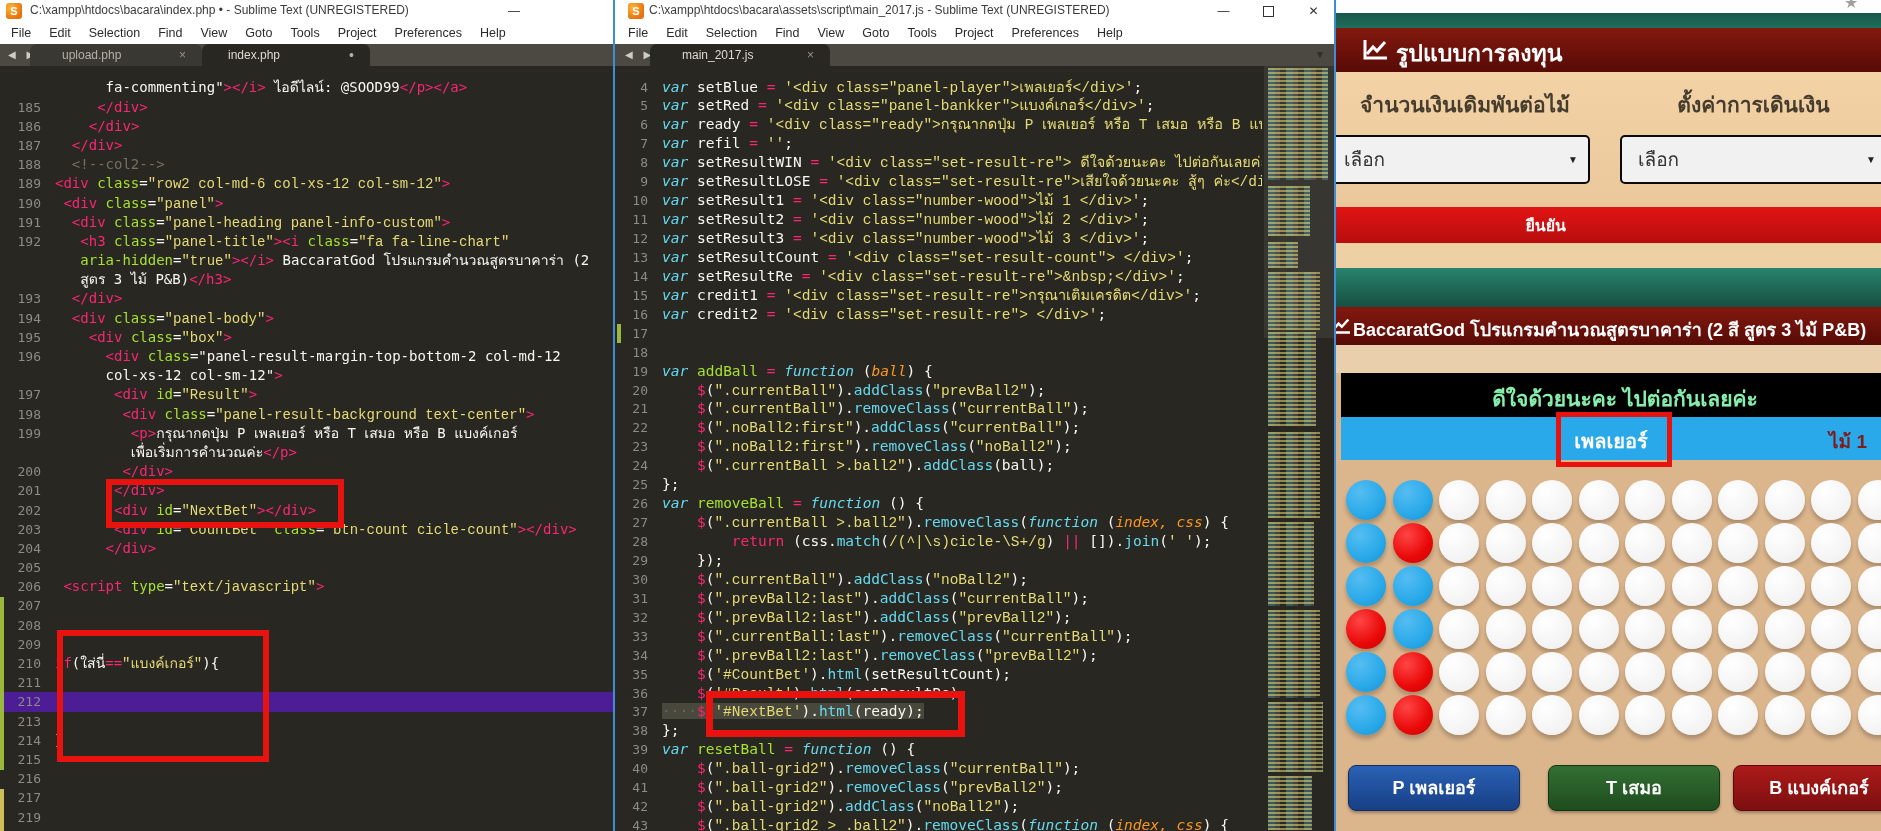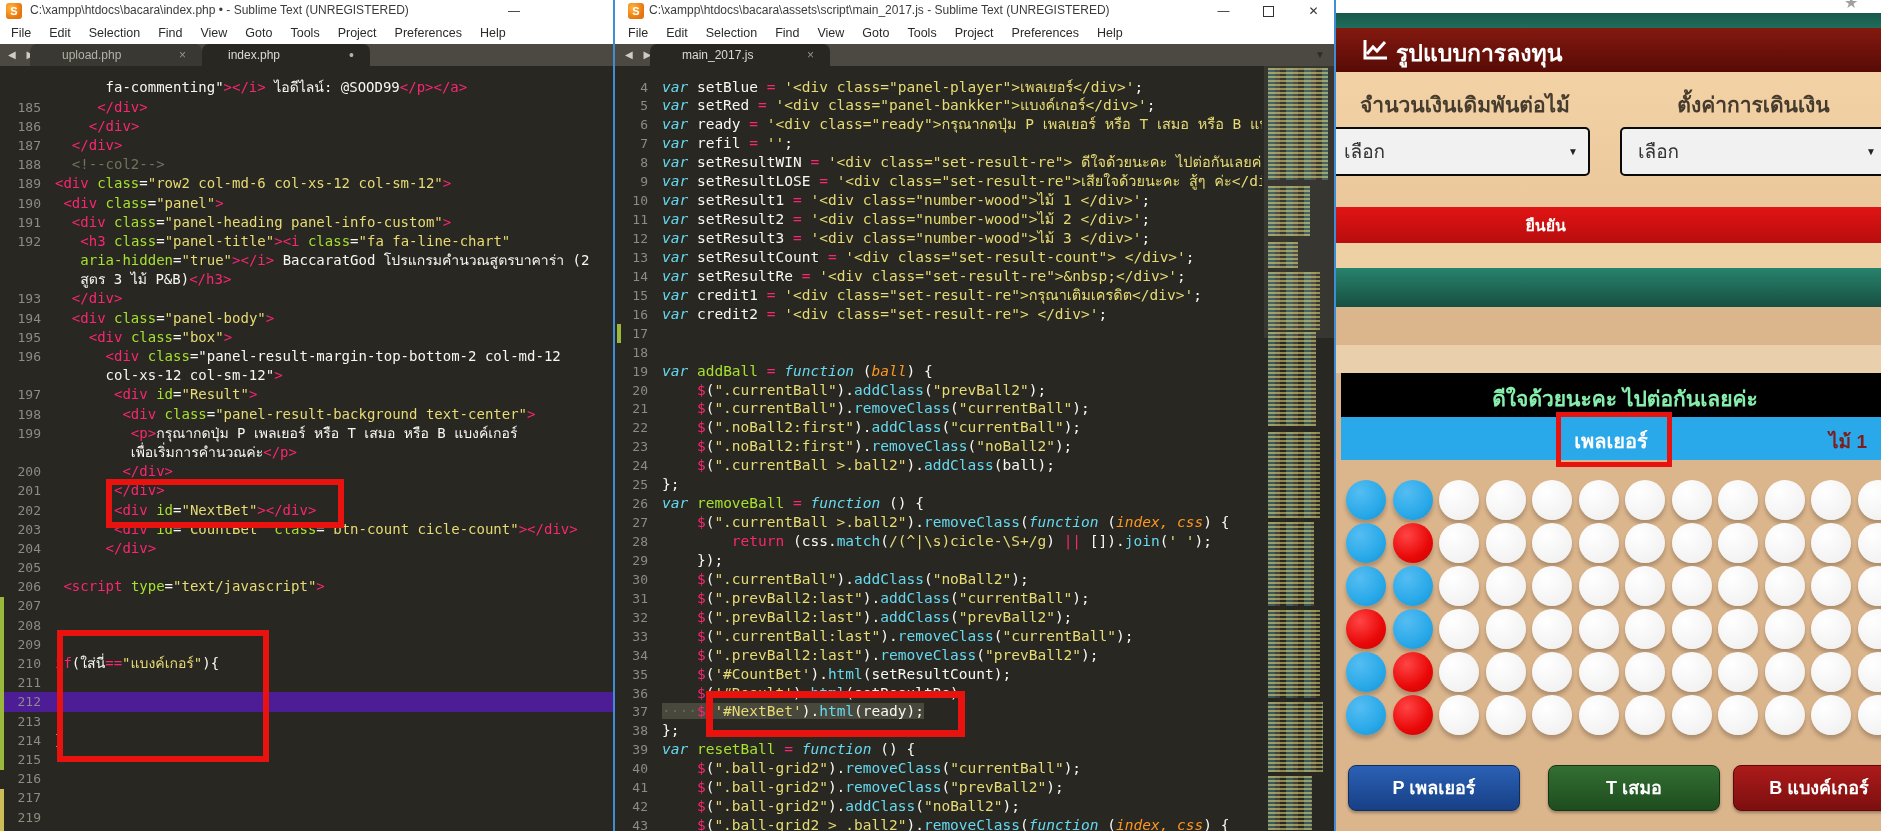--- a/index.html
+++ b/index.html
@@ -32,21 +32,21 @@
 
   .editor{position:absolute;background:#282722;overflow:hidden;
           font-family:"DejaVu Sans Mono", monospace;}
   .crow{white-space:pre;position:relative;}
   .gut{display:inline-block;text-align:right;color:#8c8c84;}
   .code{display:inline-block;white-space:pre;}
   .curline{background:#4c1d95;}
   .selbg{background:#49483d;}
   .ws{color:#6a675a;}
   
-  .tkpk{color:#f92672;} .tkst{color:#e6db74;} .tkcy{color:#66d9ef;font-style:italic;}
+  .tkpk{color:#f92672;} .tkst{color:#e6db74;font-family:Liberation Mono, monospace;} .tkcy{color:#66d9ef;font-style:italic;}
   .tkcy2{color:#66d9ef;} .tkgn{color:#a6e22e;} .tkor{color:#fd971f;font-style:italic;}
   .tkgy{color:#75715e;}
   #left-editor{font-size:14px;color:#f8f8f2;}
   #left-editor .crow{height:19.2px;line-height:19.2px;}
   #left-editor .gut{width:41px;padding-right:14px;font-size:13px;}
   #middle-editor{font-size:14.5px;color:#f8f8f2;}
   #middle-editor .crow{height:18.95px;line-height:18.95px;}
   #middle-editor .gut{width:31px;padding-right:14px;font-size:13px;}
   .gutter-mark{position:absolute;width:4px;left:0;}
 
@@ -57,21 +57,21 @@
                       repeating-linear-gradient(90deg, rgba(102,217,239,.28) 0 7px, rgba(255,255,255,.12) 7px 12px, rgba(0,0,0,0) 12px 18px);}
   #mm-viewport{position:absolute;left:0;width:100%;background:rgba(255,255,255,.07);}
 
   
   #browser-page{position:absolute;left:1336px;top:0;width:545px;height:831px;overflow:hidden;background:#dbb58c;}
   .strip{position:absolute;left:0;width:100%;overflow:hidden;}
   .maroon{background:linear-gradient(180deg,#83190f 0%,#6b110a 55%,#570b06 100%);color:#fff;}
   .th-bold{font-weight:bold;}
   .chart-ico{display:inline-block;vertical-align:middle;}
   .sel{position:absolute;height:49px;background:#f1f1f1;border:2px solid #0a0a0a;border-radius:5px;
-       font-size:19px;color:#333;line-height:45px;padding-left:16px;box-sizing:border-box;}
+       font-size:19px;color:#333;line-height:45px;padding-left:16px;box-sizing:border-box;margin-top:8px;}
   .sel .caret{position:absolute;right:10px;top:0;font-size:10px;color:#222;}
   .ball{position:absolute;width:40px;height:40px;border-radius:50%;box-shadow:0 4px 4px rgba(0,0,0,.22);}
   .ball-white{background:radial-gradient(circle at 35% 30%,#ffffff,#f2f2f2 75%,#e4e4e4);}
   .ball-blue{background:radial-gradient(circle at 35% 30%,#55bdf2,#29a9e9 60%,#1a8fd0);}
   .ball-red{background:radial-gradient(circle at 35% 30%,#ff4545,#e90808 60%,#c40404);}
   .action-btn{position:absolute;top:765px;width:170px;height:44px;border-radius:8px;color:#fff;
       font-weight:bold;font-size:18px;text-align:center;line-height:44px;box-shadow:0 2px 3px rgba(0,0,0,.3);}
   .ab-player{background:linear-gradient(180deg,#2b61b5,#173f85);border:1px solid #0e2f5e;}
   .ab-tie{background:linear-gradient(180deg,#336f33,#1e4c1e);border:1px solid #123612;}
   .ab-banker{background:linear-gradient(180deg,#ad1a1a,#7c0f0f);border:1px solid #5c0808;}
@@ -254,20 +254,27 @@
     </div>
   </div>
 
   <div class="strip" style="top:207px;height:36px;background:linear-gradient(180deg,#e11414,#b80d0d);">
     <span class="th-bold" style="position:absolute;left:0;top:6px;width:230px;text-align:right;font-size:16px;color:#fff;">ยืนยัน</span>
   </div>
 
   <div class="strip" style="top:243px;height:25px;background:#eed0a5;"></div>
   <div class="strip" style="top:268px;height:39px;background:linear-gradient(180deg,#27836c,#174f42);"></div>
 
+  <div class="strip maroon" style="top:307px;height:38px;">
+    <svg class="chart-ico" style="position:absolute;left:-6px;top:10px;" width="22" height="18" viewBox="0 0 26 22">
+      <path d="M2 1 v18 h22" stroke="#fff" stroke-width="3" fill="none"></path>
+      <path d="M4 15 l6 -7 4 4 8 -9" stroke="#fff" stroke-width="3" fill="none"></path>
+    </svg>
+    <span class="th-bold" style="position:absolute;left:17px;top:8px;font-size:18px;">BaccaratGod โปรแกรมคำนวณสูตรบาคาร่า (2 สี สูตร 3 ไม้ P&amp;B)</span>
+  </div>
 
   <div class="strip" style="top:345px;height:28px;background:#e9cfab;"></div>
 
   <div class="abs" style="left:5px;top:373px;width:540px;height:44px;background:#000;">
     <span style="position:absolute;left:14px;top:9px;width:100%;text-align:center;font-size:21px;color:#86efac;" class="th-bold">ดีใจด้วยนะคะ ไปต่อกันเลยค่ะ</span>
   </div>
 
   <div class="abs" style="left:5px;top:417px;width:540px;height:43px;background:#29a9e9;">
     <span class="th-bold" style="position:absolute;left:0;top:8px;width:100%;text-align:center;font-size:20px;color:#fff;">เพลเยอร์</span>
     <span class="th-bold" style="position:absolute;right:14px;top:9px;font-size:19px;color:#7f1d1d;">ไม้ 1</span>

